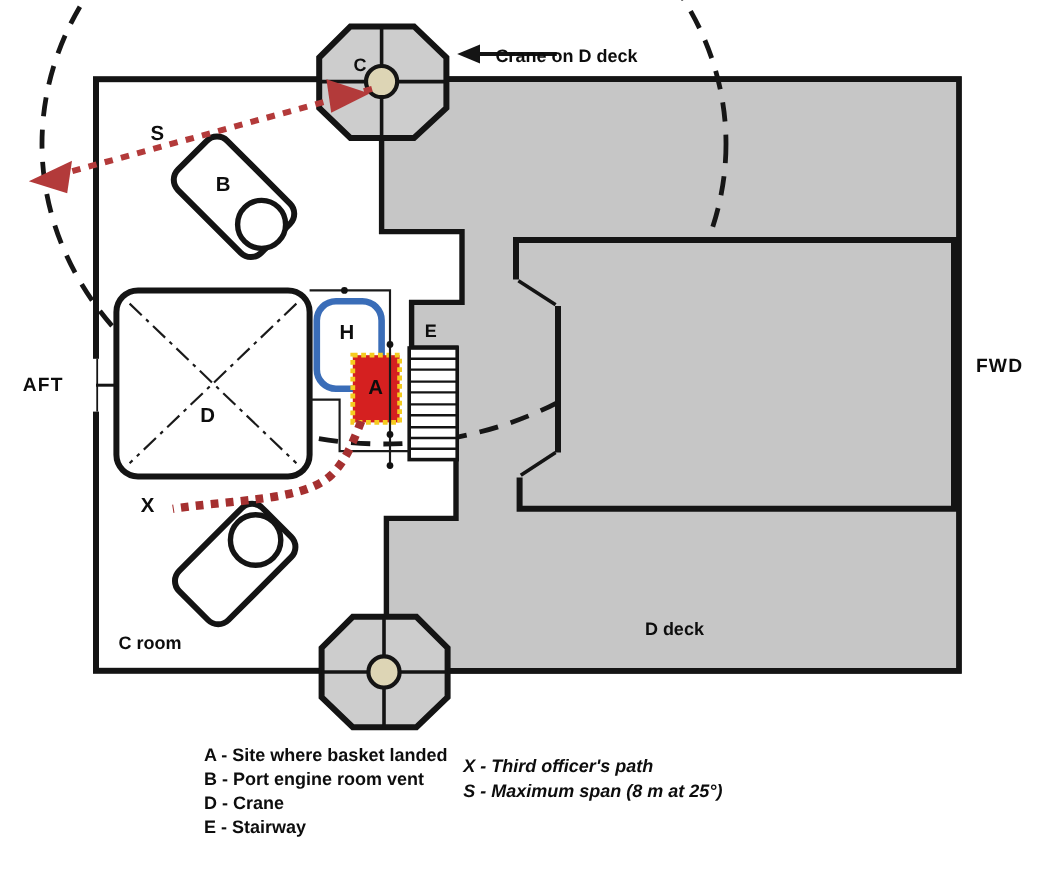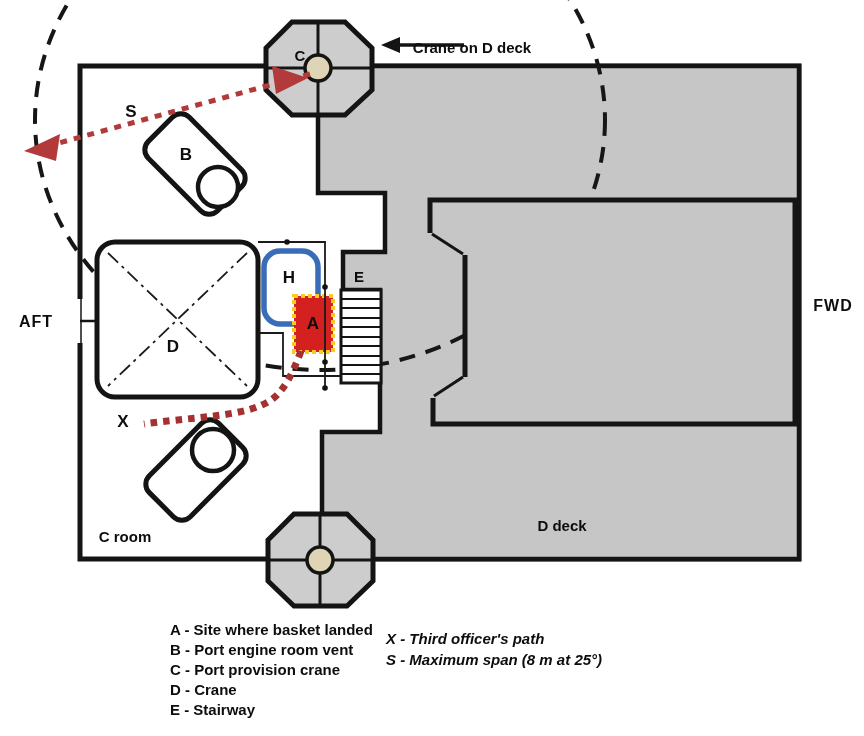--- a/index.html
+++ b/index.html
@@ -129,21 +129,20 @@
   <div class="lbl marker" style="left:186px;top:154px;">B</div>
   <div class="lbl marker" style="left:173px;top:346px;">D</div>
   <div class="lbl marker" style="left:289px;top:277px;">H</div>
   <div class="lbl marker" style="left:313px;top:323px;">A</div>
   <div class="lbl small" style="left:359px;top:276px;">E</div>
   <div class="lbl marker" style="left:123px;top:421px;">X</div>
 
   <div class="legend-col" style="left:170px;top:620px;">
     <div>A - Site where basket landed</div>
     <div>B - Port engine room vent</div>
-    <div>C - Port provision crane</div>
     <div>D - Crane</div>
     <div>E - Stairway</div>
   </div>
   <div class="legend-col right" style="left:386px;top:628px;">
     <div>X - Third officer's path</div>
     <div>S - Maximum span (8 m at 25°)</div>
   </div>
 
 </div>
 

